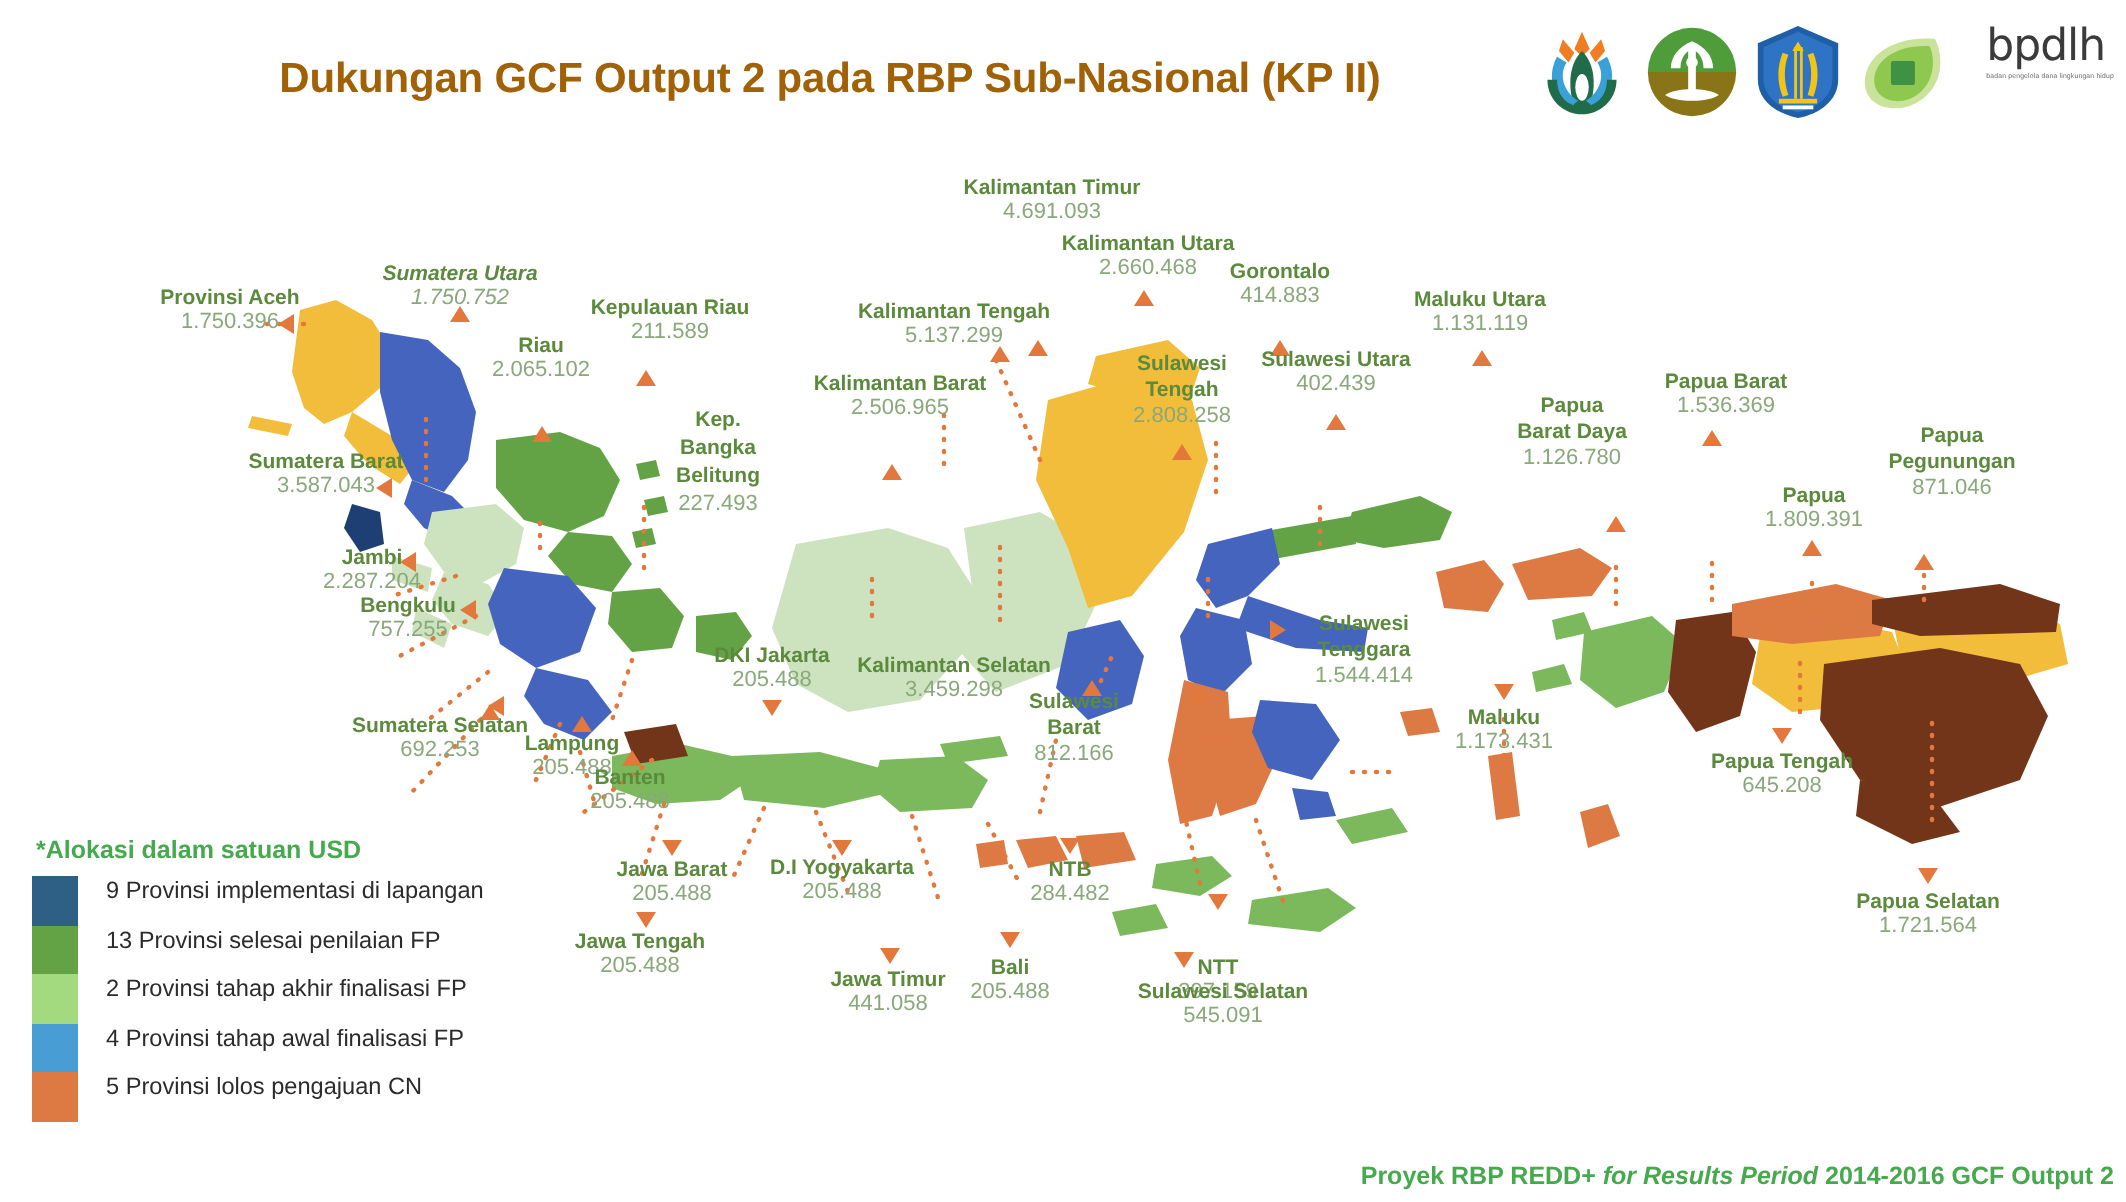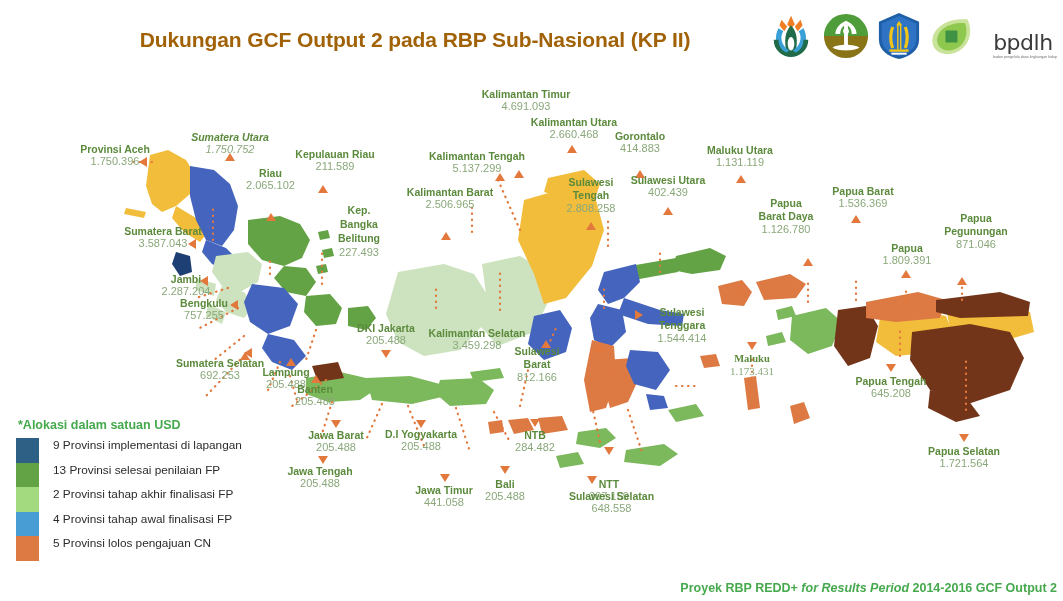--- a/index.html
+++ b/index.html
@@ -20,21 +20,21 @@
     font-size:21px;font-weight:bold;
     color:#a16207;
     letter-spacing:-0.1px;
     white-space:nowrap;
   }
   #logos{
     position:absolute;right:6px;top:12px;
     display:flex;align-items:center;gap:7px;
   }
   .logo{display:block;}
-  #bpdlh-wrap{display:flex;align-items:flex-end;gap:19px;}
+  #bpdlh-wrap{display:flex;align-items:flex-start;gap:19px;}
   #bpdlh-text{
     font-family:"DejaVu Sans", sans-serif;
     font-size:22px;color:#3b3b3b;line-height:1;
     letter-spacing:-0.5px;
   }
   #bpdlh-sub{
     font-size:3.4px;color:#6a6a6a;letter-spacing:0.1px;
     margin-top:1px;
   }
 
@@ -447,37 +447,37 @@
     <div class="arw up" style="left:586px;top:222px;"></div>
 
     <div class="lbl ctr" style="left:492px;top:345px;width:90px;line-height:13px;">
       Sulawesi<br>Barat
       <span class="val">812.166</span>
     </div>
     <div class="arw up" style="left:594px;top:344px;"></div>
 
     <div class="lbl ctr" style="left:549px;top:490px;width:125px;">
       <span>Sulawesi Selatan</span>
-      <span class="val">648.558</span>
+      <span class="val">545.091</span>
     </div>
     <div class="arw dn" style="left:587px;top:476px;"></div>
 
     <div class="lbl ctr" style="left:642px;top:306px;width:80px;line-height:13px;">
       Sulawesi<br>Tenggara
       <span class="val">1.544.414</span>
     </div>
     <div class="arw rt2" style="left:635px;top:310px;"></div>
 
     <div class="lbl ctr" style="left:690px;top:144px;width:100px;">
       <span>Maluku Utara</span>
       <span class="val">1.131.119</span>
     </div>
     <div class="arw up" style="left:736px;top:175px;"></div>
 
-    <div class="lbl ctr" style="left:708px;top:353px;width:88px;font-family:Liberation Serif, serif;">
+    <div class="lbl ctr" style="left:708px;top:353px;width:88px;">
       <span>Maluku</span>
       <span class="val">1.173.431</span>
     </div>
     <div class="arw dn" style="left:747px;top:342px;"></div>
 
     <div class="lbl ctr" style="left:738px;top:197px;width:96px;line-height:13px;">
       Papua<br>Barat Daya
       <span class="val">1.126.780</span>
     </div>
     <div class="arw up" style="left:803px;top:258px;"></div>

